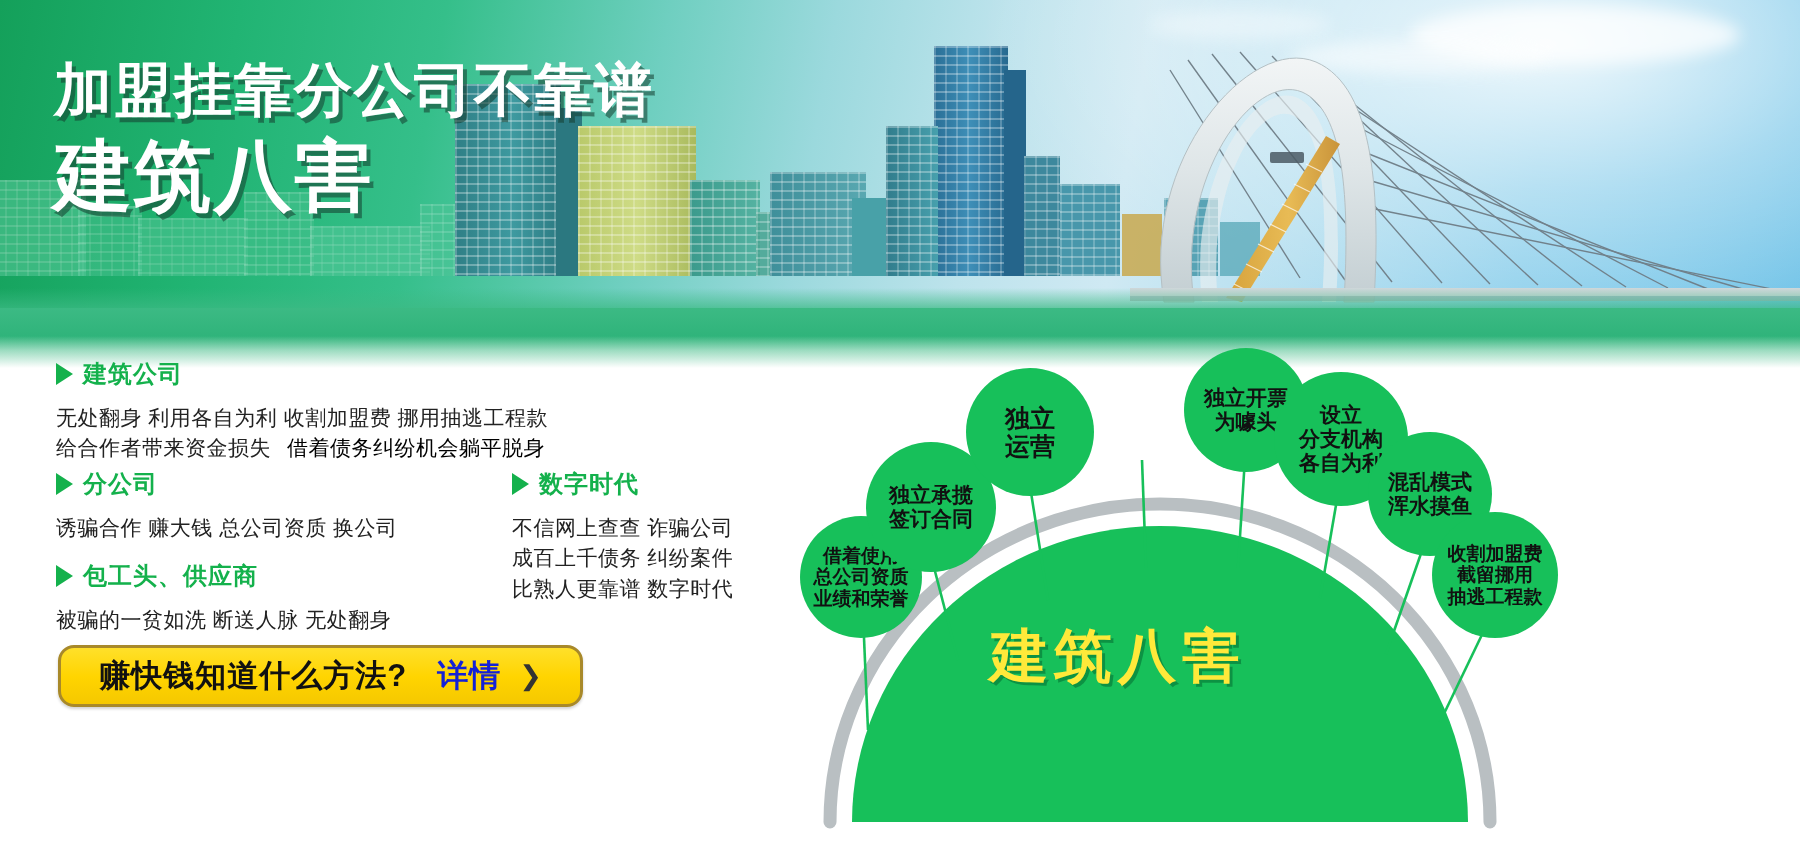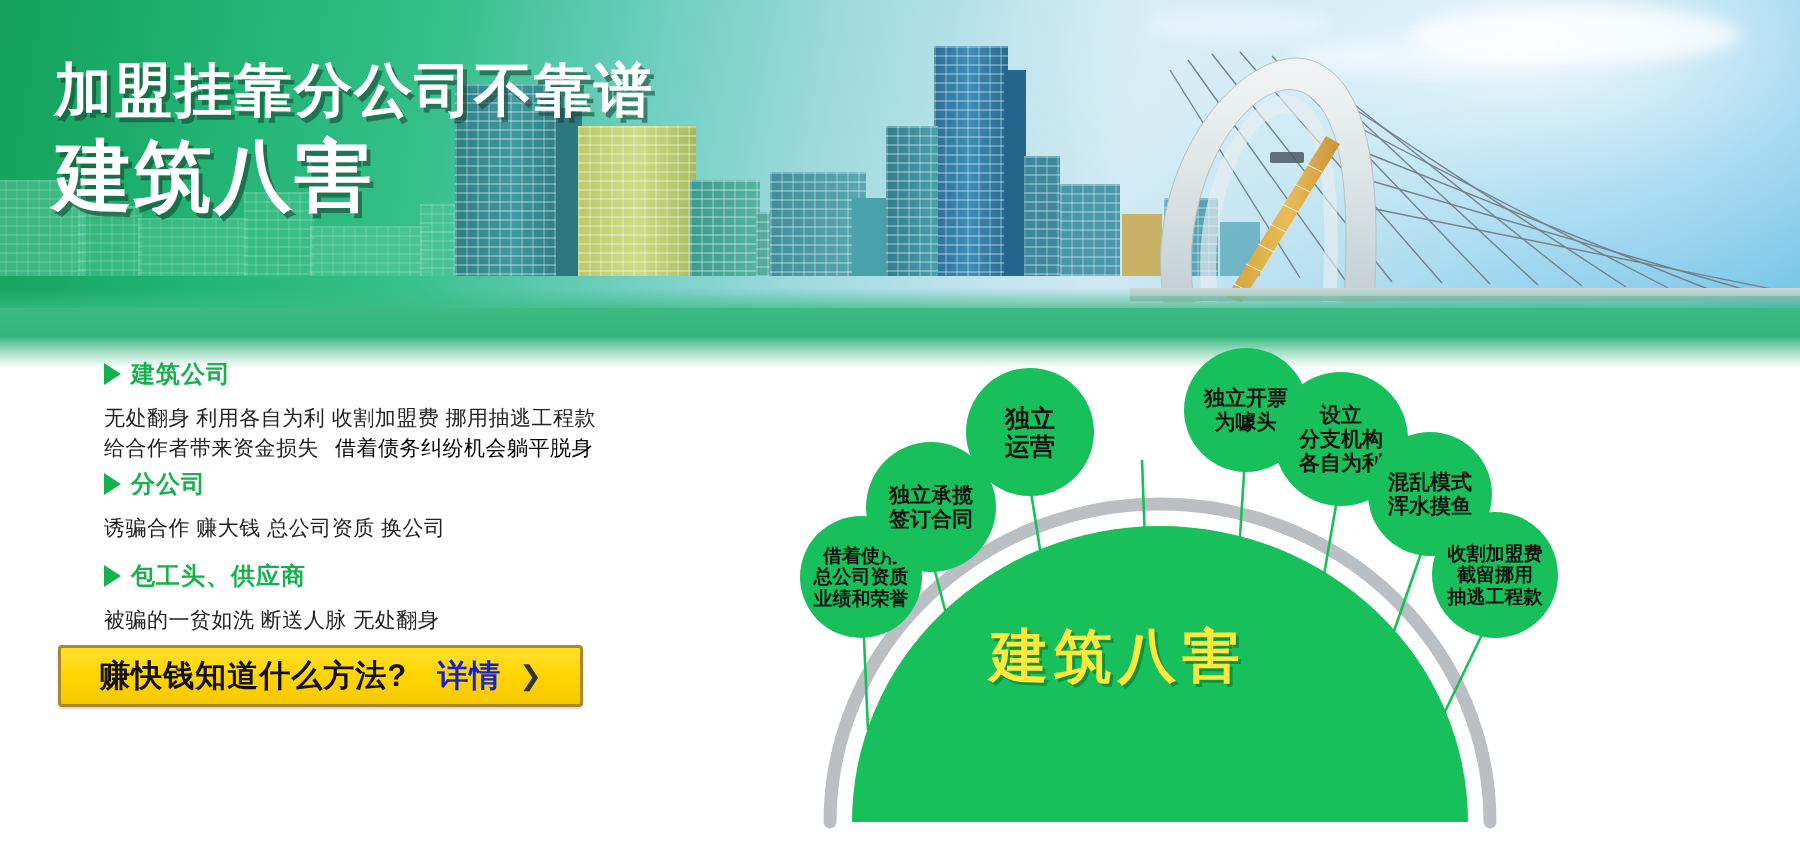--- a/index.html
+++ b/index.html
@@ -40,37 +40,37 @@
   .bridge{position:absolute;left:1130px;top:40px;width:670px;height:290px;}
 
   .headline{position:absolute;left:54px;top:60px;width:960px;z-index:6;}
   .hl-line{color:#ffffff;font-weight:700;letter-spacing:2px;line-height:1.02;
     text-shadow:4px 5px 0 rgba(20,60,45,.55);white-space:nowrap;}
   .hl-1{font-size:58px;}
   .hl-2{font-size:78px;margin-top:18px;}
 
   
   .left{position:absolute;left:0;top:368px;width:880px;height:476px;}
-  .sec{position:absolute;margin-left:48px;}
+  .sec{position:absolute;}
   .sec-head{display:flex;align-items:center;gap:10px;}
   .tri{width:0;height:0;border-left:17px solid #14b14c;border-top:11px solid transparent;border-bottom:11px solid transparent;flex:none;}
   .sec-title{color:#14b14c;font-size:24px;font-weight:700;letter-spacing:1px;white-space:nowrap;}
   .sec-body{margin-top:13px;}
   .bline{font-size:21px;color:#222;letter-spacing:.5px;line-height:1.45;white-space:nowrap;}
   .bline .hl{color:#000000;}
   .gap{display:inline-block;width:16px;}
 
   #sec-company{left:56px;top:-10px;}
   #sec-branch{left:56px;top:100px;}
   #sec-digital{left:512px;top:100px;}
   #sec-contractor{left:56px;top:192px;}
 
   .cta{position:absolute;left:58px;top:277px;width:525px;height:62px;
     background:linear-gradient(to bottom,#ffe02a 0%,#ffd400 52%,#f5c800 100%);
-    border:3px solid #a8892a;border-radius:4px;
+    border:3px solid #a8892a;border-radius:16px;
     display:flex;align-items:center;justify-content:center;gap:6px;
     box-shadow:0 2px 3px rgba(0,0,0,.18);}
   .cta-text{font-size:31px;font-weight:700;color:#111;letter-spacing:1px;}
   .cta-link{font-size:31px;font-weight:700;color:#1421d6;letter-spacing:1px;margin-left:24px;}
   .cta-arrow{font-size:27px;color:#333;margin-left:12px;font-weight:400;}
 
   
   .diagram{position:absolute;left:790px;top:330px;width:1010px;height:514px;}
   .diagram svg{position:absolute;left:0;top:0;}
   .bubble{position:absolute;border-radius:50%;background:#17c05a;
@@ -228,20 +228,31 @@
     <div class="sec" id="sec-branch">
       <div class="sec-head">
         <div class="tri"></div>
         <div class="sec-title">分公司</div>
       </div>
       <div class="sec-body">
         <div class="bline"><span>诱骗合作 赚大钱     总公司资质 换公司</span></div>
       </div>
     </div>
 
+    <div class="sec" id="sec-digital">
+      <div class="sec-head">
+        <div class="tri"></div>
+        <div class="sec-title">数字时代</div>
+      </div>
+      <div class="sec-body">
+        <div class="bline"><span>不信网上查查 诈骗公司</span></div>
+        <div class="bline"><span>成百上千债务 纠纷案件</span></div>
+        <div class="bline"><span>比熟人更靠谱 数字时代</span></div>
+      </div>
+    </div>
 
     <div class="sec" id="sec-contractor">
       <div class="sec-head">
         <div class="tri"></div>
         <div class="sec-title">包工头、供应商</div>
       </div>
       <div class="sec-body">
         <div class="bline"><span>被骗的一贫如洗  断送人脉  无处翻身</span></div>
       </div>
     </div>

